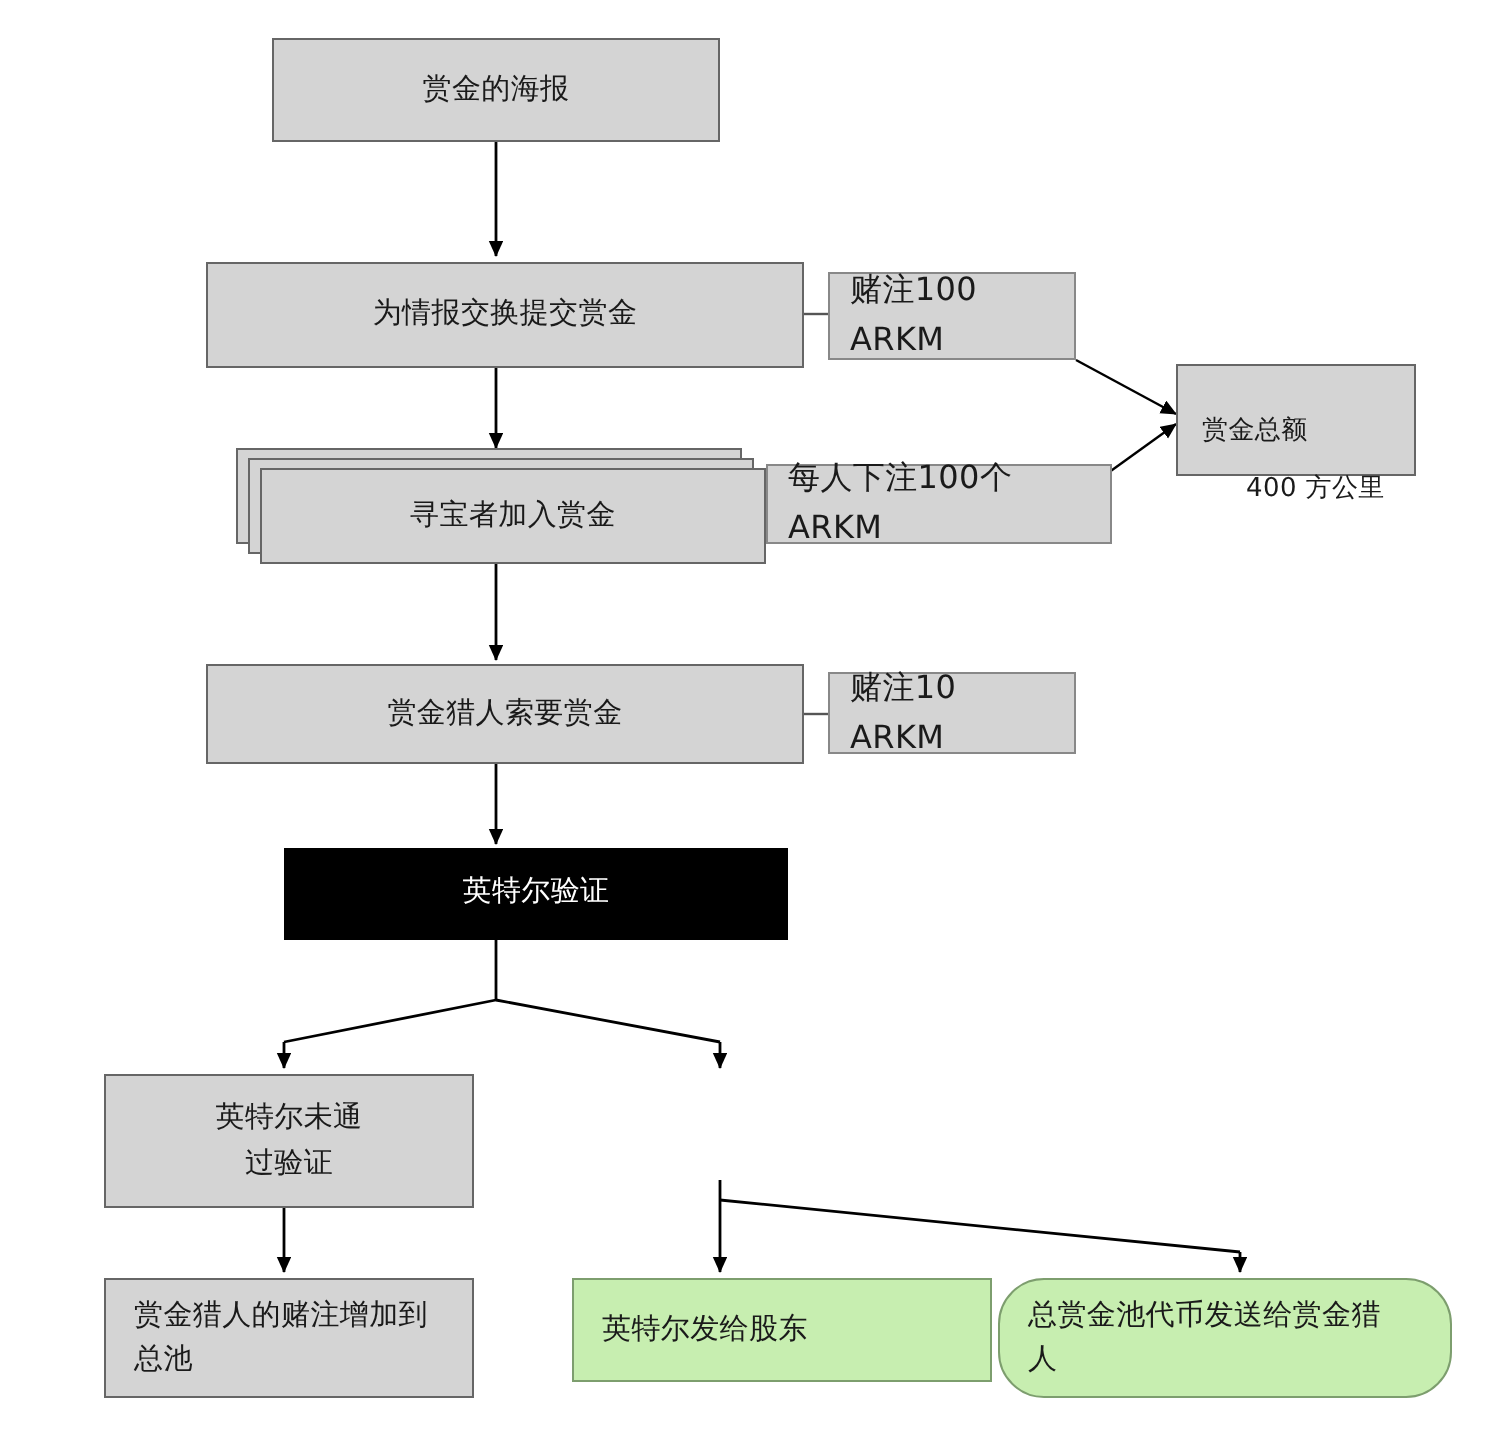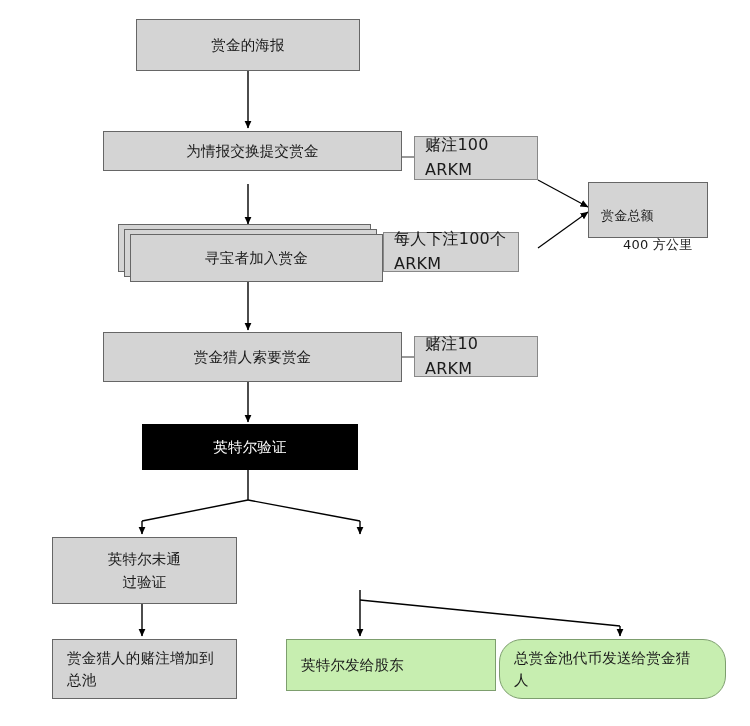--- a/index.html
+++ b/index.html
@@ -113,54 +113,54 @@
 
     <line x1="360" y1="590" x2="360" y2="636" stroke="#000000" stroke-width="1.4" marker-end="url(#arrow)"></line>
     <line x1="360" y1="600" x2="620" y2="626" stroke="#000000" stroke-width="1.4"></line>
     <line x1="620" y1="626" x2="620" y2="636" stroke="#000000" stroke-width="1.4" marker-end="url(#arrow)"></line>
   </svg>
 
   <div class="node center" style="left:136px; top:19px; width:224px; height:52px;">
     <span class="txt">赏金的海报</span>
   </div>
 
-  <div class="node center" style="left:103px; top:131px; width:299px; height:40px;">
+  <div class="node center" style="left:103px; top:131px; width:299px; height:53px;">
     <span class="txt">为情报交换提交赏金</span>
   </div>
 
   <div class="node annot left" style="left:414px; top:136px; width:124px; height:44px;">
     <span class="txt">赌注100 ARKM</span>
   </div>
 
   <div class="node total" style="left:588px; top:182px; width:120px; height:56px; align-items:flex-start; padding-top:8px;justify-content:center;">
     <span class="txt">
       <span>赏金总额</span>
       <span class="line2">400 方公里</span>
     </span>
   </div>
 
   <div class="stack-layer" style="left:118px; top:224px; width:253px; height:48px;"></div>
   <div class="stack-layer" style="left:124px; top:229px; width:253px; height:48px;"></div>
   <div class="node center" style="left:130px; top:234px; width:253px; height:48px;">
     <span class="txt">寻宝者加入赏金</span>
   </div>
 
-  <div class="node annot left" style="left:383px; top:232px; width:136px; height:40px;">
+  <div class="node annot left" style="left:383px; top:232px; width:173px; height:40px;">
     <span class="txt">每人下注100个ARKM</span>
   </div>
 
   <div class="node center" style="left:103px; top:332px; width:299px; height:50px;">
     <span class="txt">赏金猎人索要赏金</span>
   </div>
 
   <div class="node annot left" style="left:414px; top:336px; width:124px; height:41px;">
     <span class="txt">赌注10 ARKM</span>
   </div>
 
-  <div class="node center black" style="left:142px; top:424px; width:216px; height:46px;">
+  <div class="node center black" style="left:142px; top:424px; width:252px; height:46px;font-family:Liberation Mono, monospace;">
     <span class="txt">英特尔验证</span>
   </div>
 
   <div class="node center" style="left:52px; top:537px; width:185px; height:67px;">
     <span class="txt">英特尔未通
 过验证</span>
   </div>
 
 
   <div class="node left" style="left:52px; top:639px; width:185px; height:60px;">

